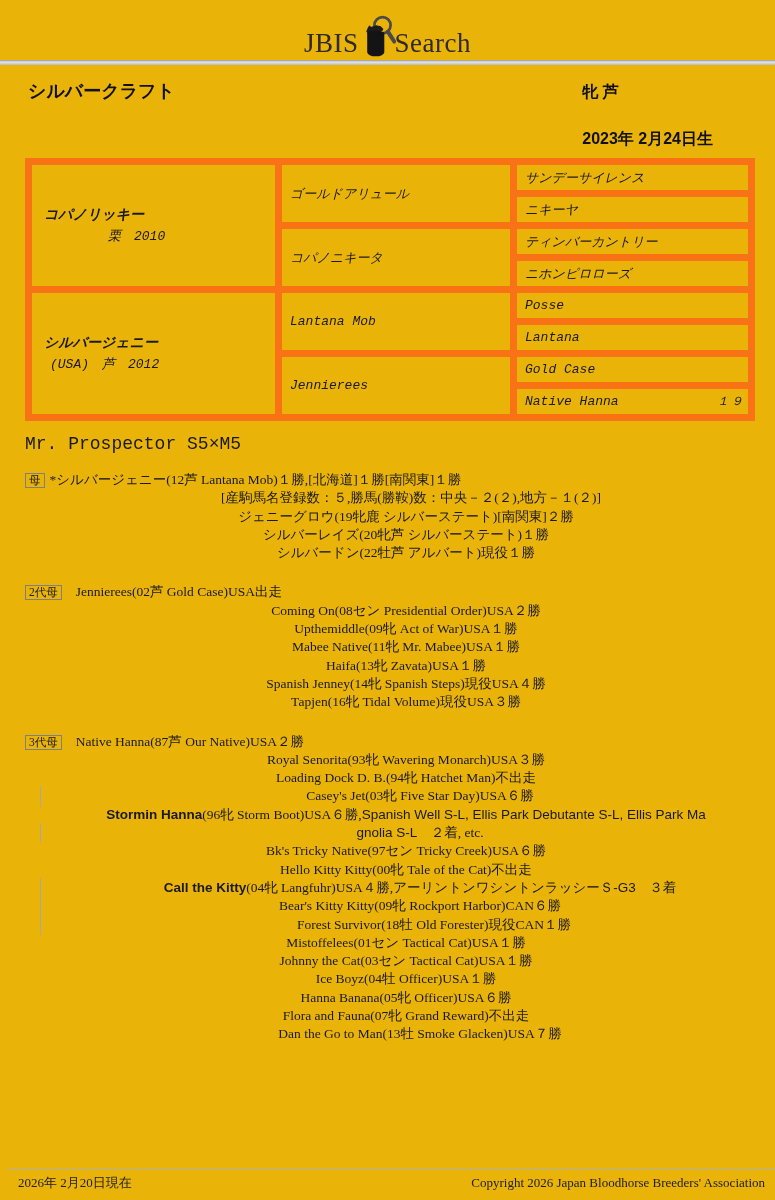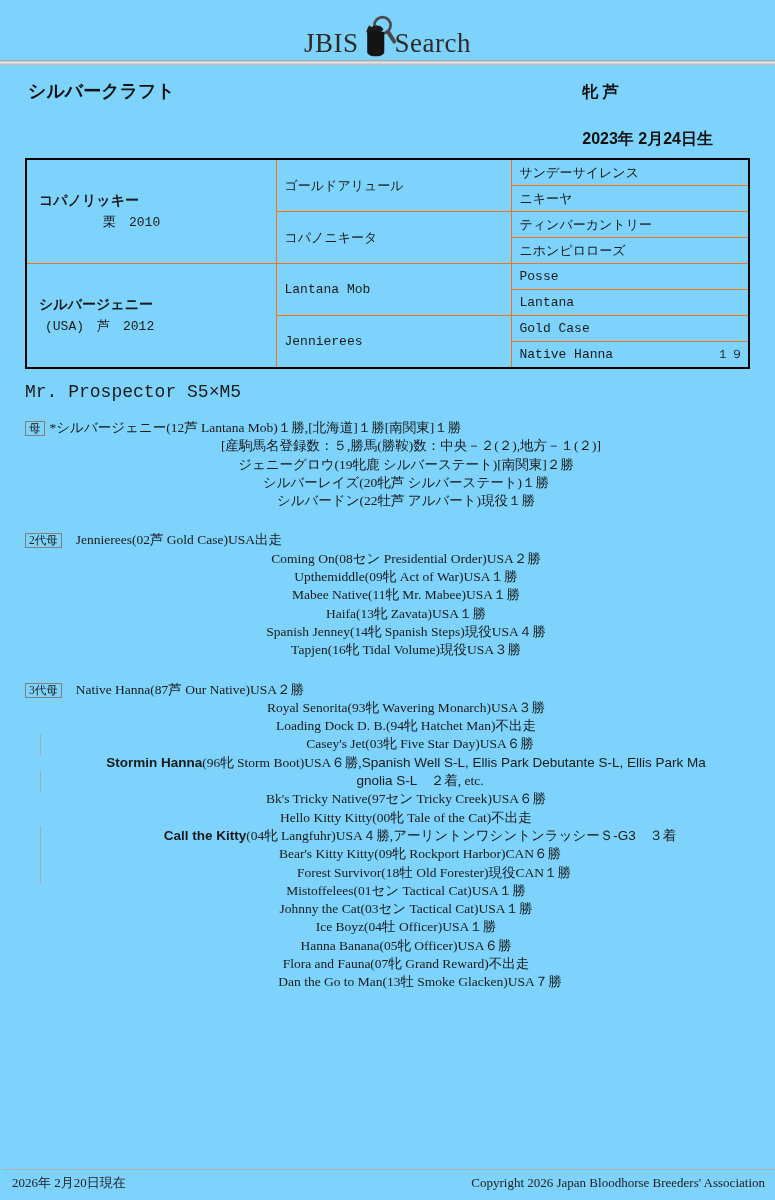--- a/index.html
+++ b/index.html
@@ -1,34 +1,34 @@
 <!DOCTYPE html>
 <html><head>
 <meta charset="utf-8">
 <style>
   html,body{margin:0;padding:0;background:#fff;}
-  .page{position:relative;width:775px;height:1200px;background:#7dd3fc;overflow:hidden;
+  .page{position:relative;width:775px;height:1200px;background:#eab308;overflow:hidden;
         font-family:"Liberation Serif","DejaVu Serif",serif;color:#1a1a1a;}
   
   .logo{display:flex;align-items:flex-end;justify-content:center;gap:1px;
         padding-top:7px;height:50px;font-size:27px;color:#2e2a28;letter-spacing:.5px;}
   .logo .word{line-height:1;}
   .logo svg{margin:0 -2px -3px 0;}
   .top-rule{margin-top:3px;height:5px;
         background:linear-gradient(to bottom,#9a9a9a,#e6e6e6 45%,#b8b8b8);}
   
   .title-row{display:flex;justify-content:space-between;align-items:baseline;
         margin:14px 62px 8px 28px;font-family:"Liberation Sans","DejaVu Sans",sans-serif;
         font-weight:bold;color:#111;}
   .title-row .hname{font-size:18px;}
   .title-row .hinfo{font-size:16px;display:flex;gap:26px;flex-direction:column;}
   
   table.ped{border-collapse:collapse;table-layout:fixed;margin-left:25px;width:723px;
         font-size:13px;border:2px solid #000;}
-  table.ped td{border:1px solid #f97316;height:25px;padding:0 0 0 8px;overflow:hidden;vertical-align:middle;}
+  table.ped td{border:7px solid #f97316;height:25px;padding:0 0 0 8px;overflow:hidden;vertical-align:middle;font-style:italic;}
   .jp{font-family:"Liberation Serif","DejaVu Serif",serif;}
   .en{font-family:"Liberation Mono","DejaVu Sans Mono",monospace;font-size:13px;}
   .pname{font-family:"Liberation Sans","DejaVu Sans",sans-serif;font-weight:bold;font-size:14px;padding-left:4px;}
   .pdetail{font-size:13px;margin-top:3px;}
   .pdetail.sire{padding-left:68px;}
   .pdetail.dam{padding-left:10px;}
   .cell-flex{display:flex;justify-content:space-between;align-items:center;padding-right:3px;}
   .famnum{font-size:12px;letter-spacing:2px;}
   
   .inbreed{margin:13px 0 0 25px;font-family:"Liberation Mono","DejaVu Sans Mono",monospace;font-size:18px;}
@@ -39,21 +39,21 @@
   .box-label{flex:0 0 auto;border:1px solid #808080;font-size:11.5px;line-height:13px;
         padding:0 3px;margin-top:2px;color:#222;}
   .gap-s{margin-right:5px;} .gap-l{margin-right:14px;}
   .fam-line{position:relative;line-height:18.3px;white-space:pre-wrap;text-align:center;}
   .ind-sub{padding-left:22px;}
   .ind1{padding-left:12px;} .ind2{padding-left:40px;} .ind3{padding-left:68px;}
   .bar::before{content:"";position:absolute;left:15px;top:-1px;bottom:-1px;width:1px;background:#a8a8a8;}
   .bname{font-family:"Liberation Sans","DejaVu Sans",sans-serif;font-weight:bold;}
   .race{font-family:"Liberation Sans","DejaVu Sans",sans-serif;}
   
-  .footer{position:absolute;left:2px;right:0;bottom:0;border-top:1px solid #b0b0b0;
+  .footer{position:absolute;left:8px;right:0;bottom:0;border-top:1px solid #b0b0b0;
         display:flex;justify-content:space-between;align-items:baseline;
         padding:4px 10px 8px 10px;font-size:13px;color:#222;}
 </style>
 </head>
 <body>
 
 <div class="page">
 
   <div class="logo">
     <span class="word">JBIS</span>

